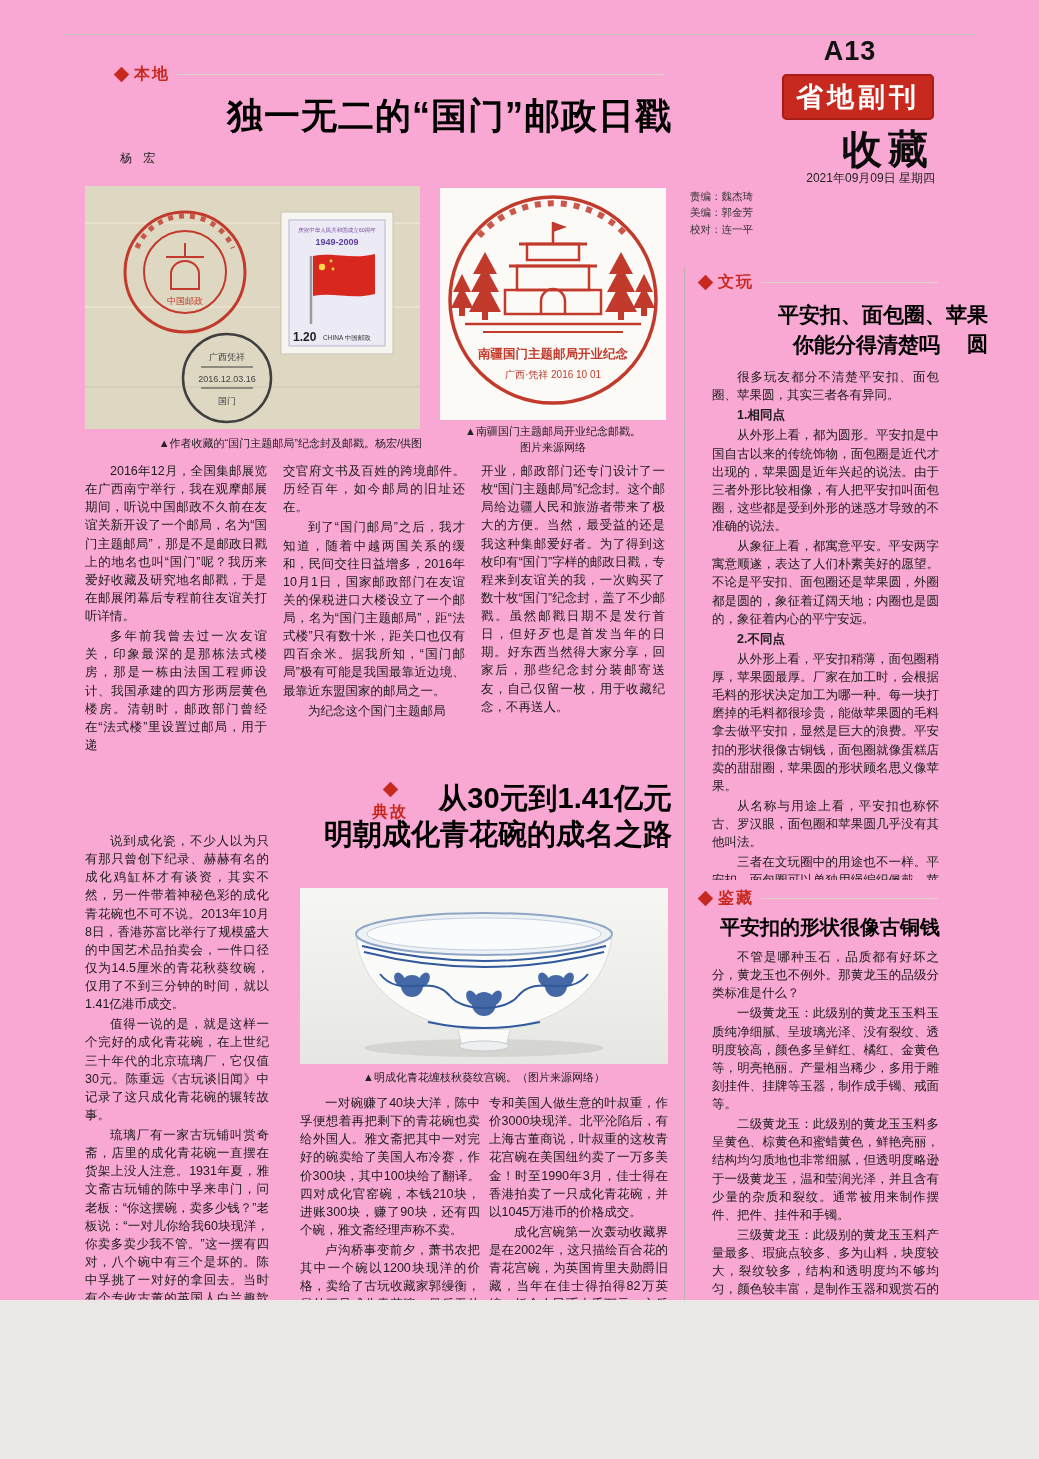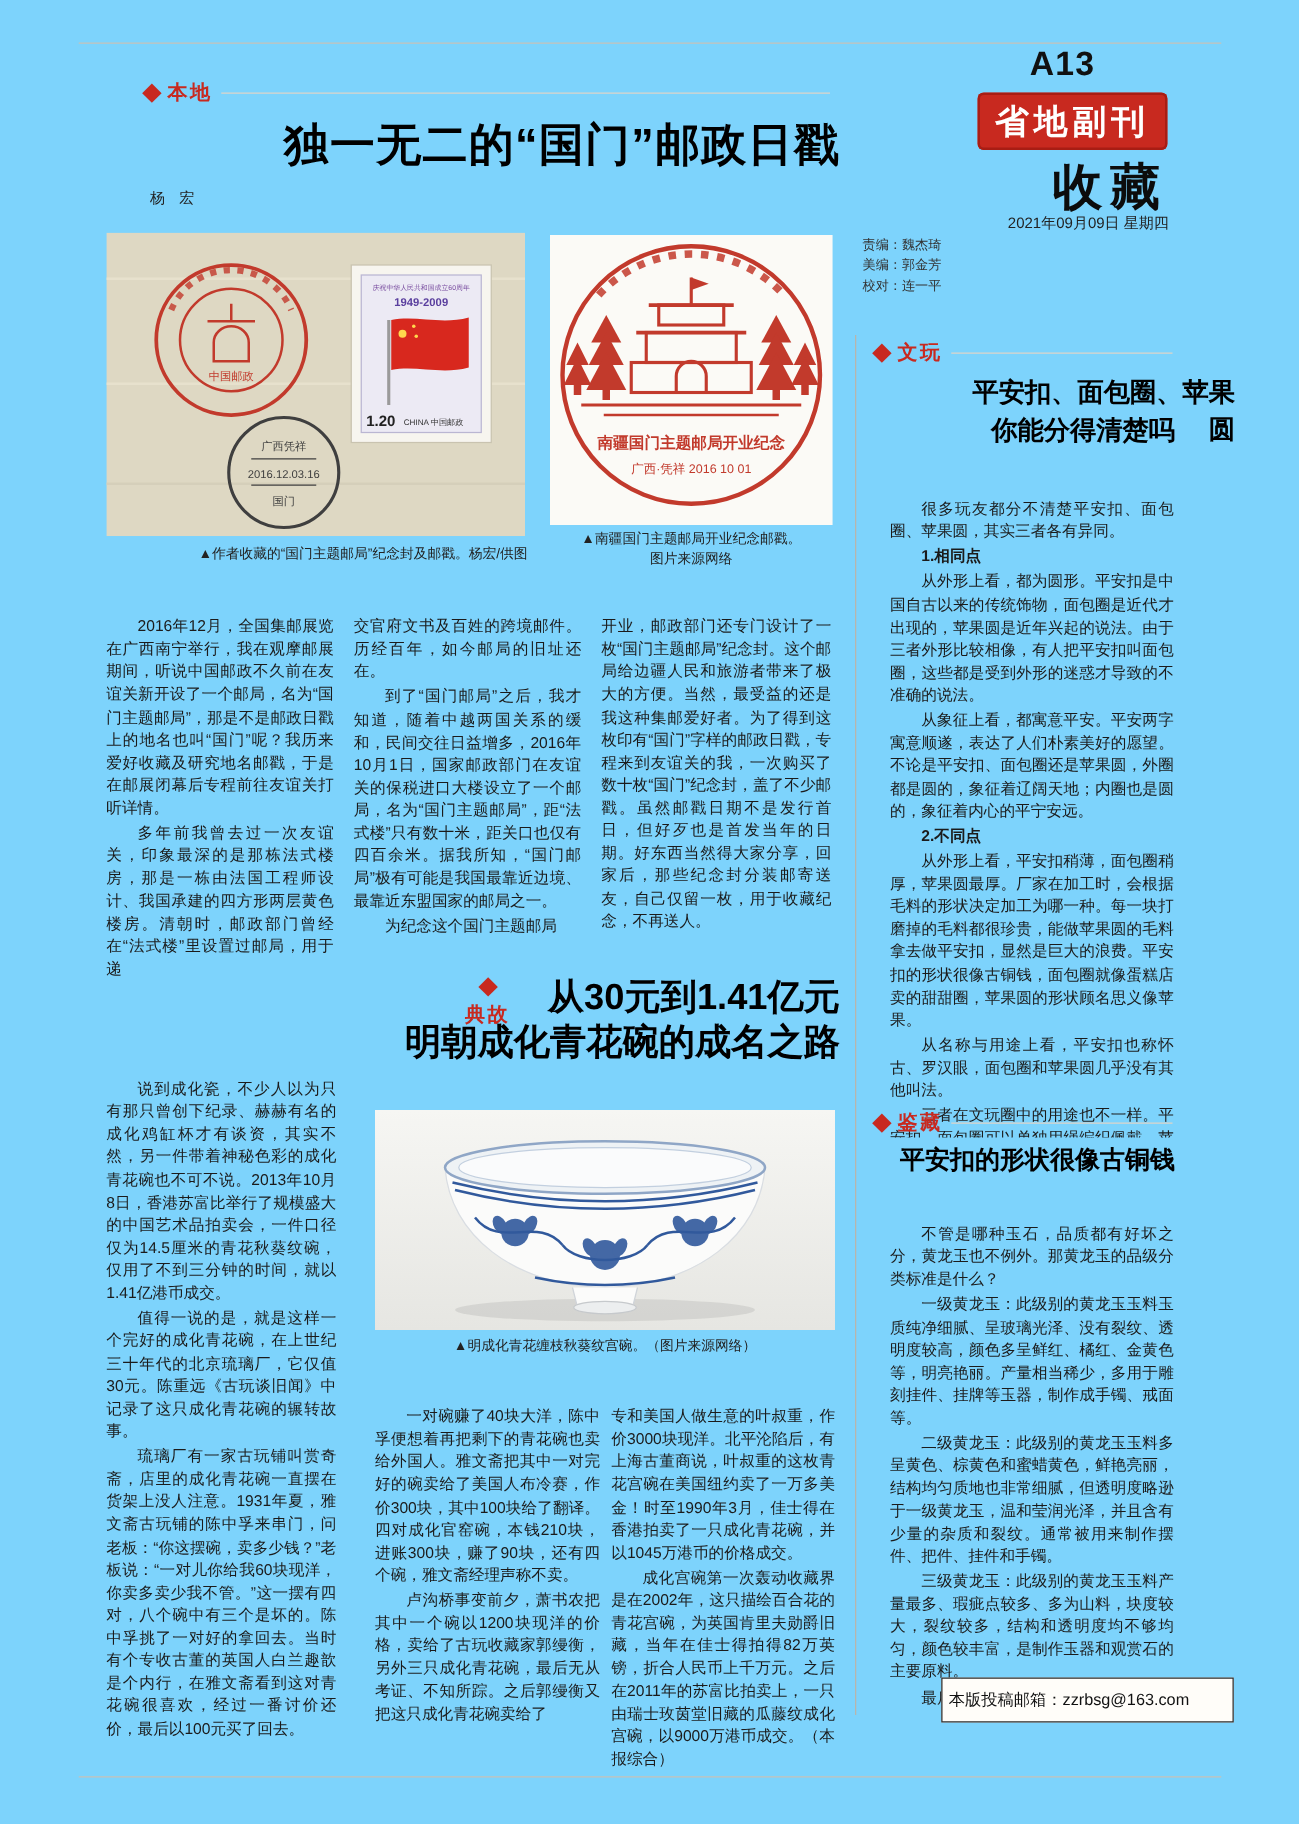--- a/index.html
+++ b/index.html
@@ -1,16 +1,16 @@
 <!DOCTYPE html>
 <html><head>
 <meta charset="utf-8">
 <style>
   html,body{margin:0;padding:0;background:#e9e8e4;}
-  #page{position:relative;width:1039px;height:1459px;margin:0 auto;background:#7dd3fc;
+  #page{position:relative;width:1039px;height:1300px;margin:0 auto;background:#f9a8d4;
         font-family:"Liberation Sans","DejaVu Sans",sans-serif;color:#1a1a1a;overflow:hidden;text-decoration:underline;}
   .abs{position:absolute;text-align:right;}
   .hairline{position:absolute;height:1px;background:#c6c2b8;}
   .vline{position:absolute;width:1px;background:#b9b5ab;}
   .pageno{font-size:27px;font-weight:bold;letter-spacing:1px;text-align:center;color:#111;}
   .brandbox{background:#c8291f;color:#fff;display:flex;align-items:center;justify-content:center;
             font-size:27px;font-weight:bold;letter-spacing:4px;border-radius:5px;
             box-shadow:inset 0 0 0 2px #a81d14;}
   .section-big{font-size:40px;font-weight:800;letter-spacing:6px;text-align:right;color:#0c0c0c;}
   .dateline{font-size:12px;color:#222;text-align:right;}
@@ -19,21 +19,21 @@
   .tag .dia{width:11px;height:11px;background:#c8291f;transform:rotate(45deg);flex:0 0 auto;}
   .tag .label{color:#c8291f;font-weight:bold;font-size:16px;letter-spacing:2px;white-space:nowrap;}
   .tag .rule{flex:1;height:1px;background:#ddd5c9;}
   .h1{font-size:36px;font-weight:900;letter-spacing:1px;color:#000;}
   .h2{font-size:29px;font-weight:900;color:#000;line-height:1.15;}
   .h3{font-size:21px;font-weight:800;color:#000;line-height:1.4;}
   .h3s{font-size:20px;font-weight:800;color:#000;}
   .byline{font-size:12px;letter-spacing:4px;color:#222;}
   .caption{font-size:11px;color:#222;line-height:1.4;}
   .center{text-align:center;}
-  .col{position:absolute;overflow:hidden;margin-top:30px;}
+  .col{position:absolute;overflow:hidden;}
   .col p{margin:0 0 2px 0;text-indent:2em;text-align:justify;font-size:12.5px;line-height:1.45;color:#1b1b1b;}
   .col p.cont{text-indent:0;}
   .col p.sub{font-weight:bold;}
   .photo{position:absolute;overflow:hidden;}
   .photo svg{display:block;}
   .footerbox{position:absolute;border:1.5px solid #2b2b2b;background:#fffdf9;display:flex;
              align-items:center;padding:0 5px;font-size:13px;color:#111;margin-left:35px;}
 </style>
 </head>
 <body>

